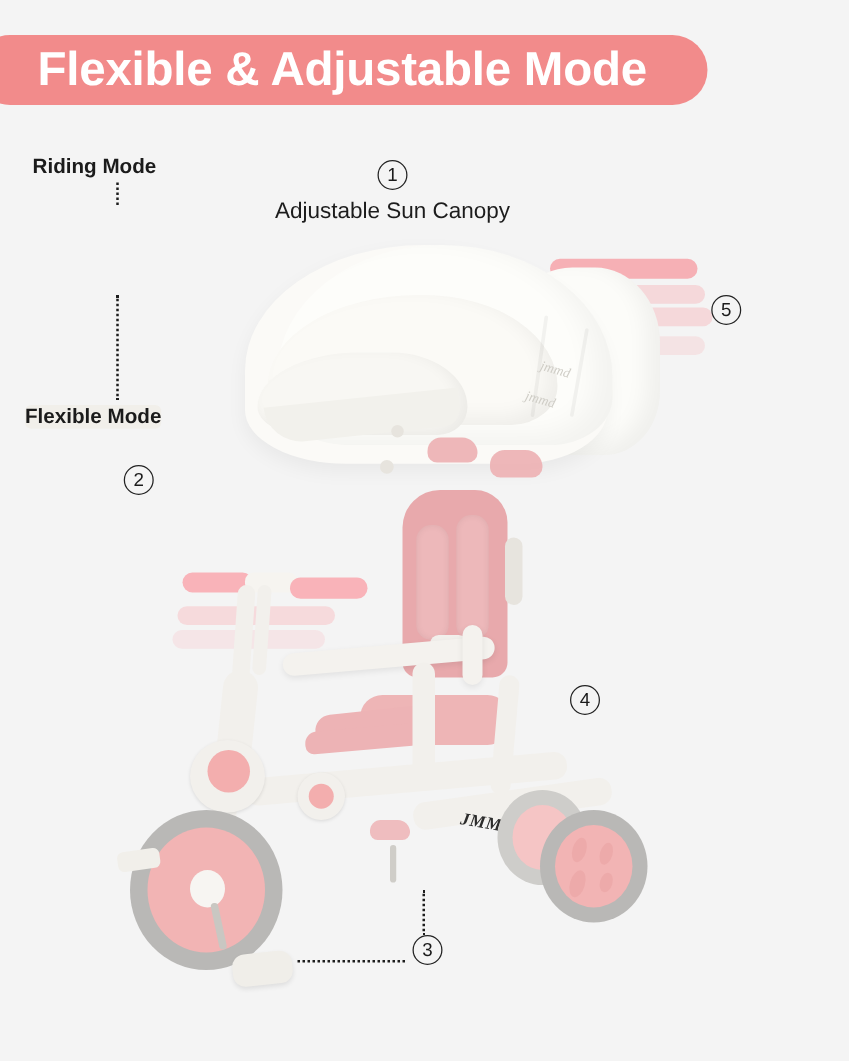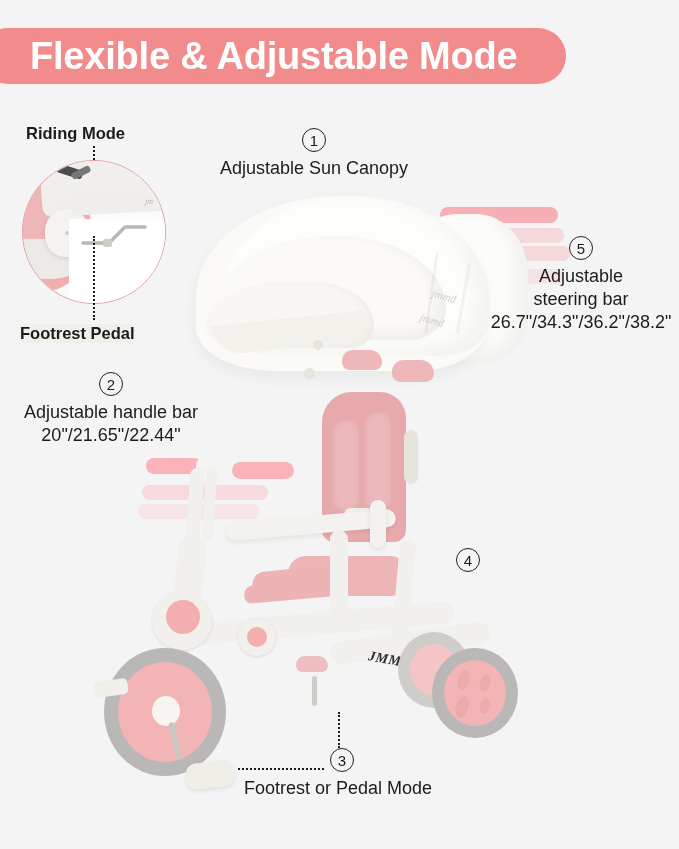--- a/index.html
+++ b/index.html
@@ -501,75 +501,42 @@
     <div class="pedal" style="left:186px; top:762px; width:48px; height:26px; transform:rotate(-6deg);"></div>
     <div class="footrest" style="left:94px; top:680px; width:34px; height:16px; transform:rotate(-8deg);"></div>
 
     <div class="footrest" style="left:312px; top:676px; width:5px; height:30px; background:#cfcdc8;"></div>
     <div class="seat-pad" style="left:296px; top:656px; width:32px; height:16px; opacity:0.85;"></div>
   </div>
 
   <div class="mode-label riding">Riding Mode</div>
   <div class="dot-v" style="left:93px; top:146px; height:18px;"></div>
 
-  <div class="inset-wrap">
-    <div class="inset-circle">
-      <div class="ins-pinkwheel"></div>
-      <div class="ins-pinkwheel2"></div>
-      <div class="ins-wheelrim"></div>
-      <div class="ins-frame-top"></div>
-      <div class="ins-dark1"></div>
-      <div class="ins-dark2"></div>
-      <div class="ins-hub"></div>
-      <div class="ins-hubdot"></div>
-      <div class="ins-white-lower"></div>
-      <div class="ins-frame-bar"></div>
-      <div class="ins-footbar">
-        <svg width="78" height="40" viewBox="0 0 78 40">
-          <path d="M4 26 L30 26 L46 10 L66 10" stroke="#b9b7b2" stroke-width="3.4" fill="none" stroke-linecap="round" stroke-linejoin="round"></path>
-          <rect x="24" y="22" width="9" height="8" rx="2" fill="#cfcdc8"></rect>
-        </svg>
-      </div>
-      <div class="ins-scriptmark">jm</div>
-    </div>
-  </div>
 
   <div class="dot-v" style="left:93px; top:236px; height:84px;"></div>
-  <div class="mode-label footrest">Footrest Pedal</div>
+  <div class="mode-label footrest">Flexible Mode</div>
 
   <div class="callout" id="callout-1">
     <div class="num-circle">1</div>
     <div class="callout-text">
       <span>Adjustable Sun Canopy</span>
     </div>
   </div>
 
   <div class="callout" id="callout-5">
     <div class="num-circle">5</div>
-    <div class="callout-text">
-      <span>Adjustable</span>
-      <span class="line2">steering bar</span>
-      <span class="line2">26.7"/34.3"/36.2"/38.2"</span>
-    </div>
   </div>
 
   <div class="callout" id="callout-2">
     <div class="num-circle">2</div>
-    <div class="callout-text">
-      <span>Adjustable handle bar</span>
-      <span class="line2">20"/21.65"/22.44"</span>
-    </div>
   </div>
 
   <div class="callout" id="callout-4">
     <div class="num-circle">4</div>
   </div>
 
   <div class="dot-v" style="left:338px; top:712px; height:36px;"></div>
   <div class="dot-h" style="left:238px; top:768px; width:86px;"></div>
   <div class="callout" id="callout-3">
     <div class="num-circle">3</div>
-    <div class="callout-text">
-      <span>Footrest or Pedal Mode</span>
-    </div>
   </div>
 
 </div>
 
 </body></html>

